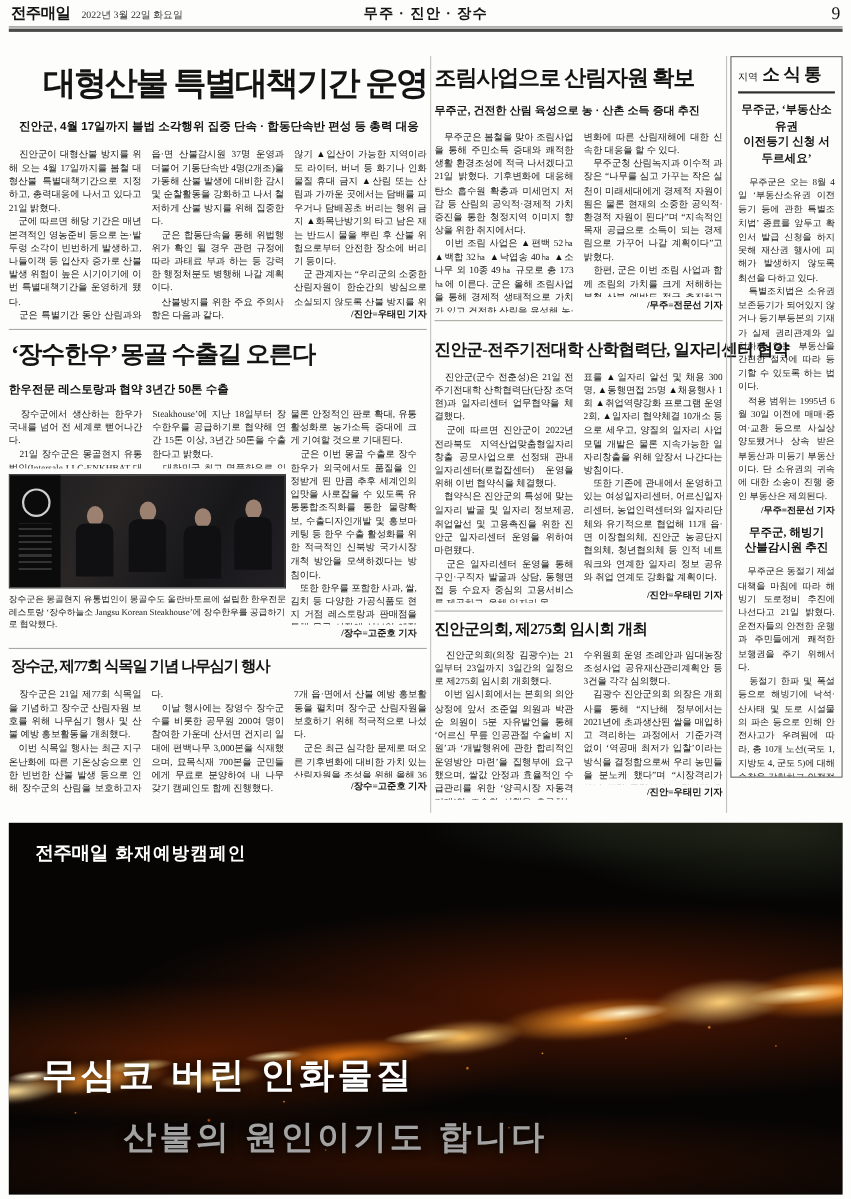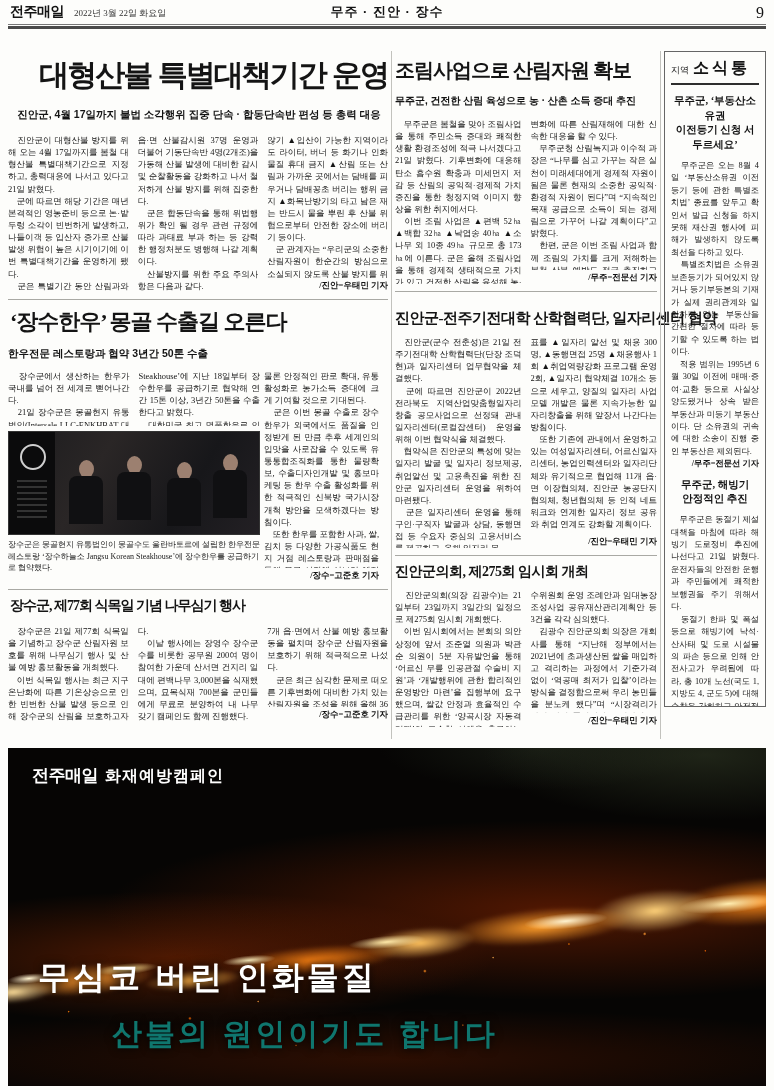--- a/index.html
+++ b/index.html
@@ -117,21 +117,21 @@
       radial-gradient(2px 2px at 74% 58%, #ff7b00, transparent 60%),
       radial-gradient(3px 3px at 84% 55%, #ff9a30, transparent 60%),
       radial-gradient(2px 2px at 92% 60%, #ff6a00, transparent 60%),
       radial-gradient(2px 2px at 38% 88%, #c85a10, transparent 60%),
       radial-gradient(2px 2px at 60% 82%, #d96a15, transparent 60%);
   }
   .camp-label { position:absolute; left:24px; top:16px; display:flex; gap:7px; align-items:baseline; color:#fff; font-family:"Liberation Sans", sans-serif; }
   .camp-brand { font-weight:900; font-size:17px; letter-spacing:-0.5px; }
   .camp-name { font-weight:600; font-size:16px; letter-spacing:1px; }
   .camp-line1 { position:absolute; left:30px; top:208px; color:#fff; font-family:"Liberation Sans", sans-serif; font-weight:800; font-size:32px; letter-spacing:3px; text-shadow:0 0 8px rgba(0,0,0,.9); }
-  .camp-line2 { position:absolute; left:104px; top:266px; color:#0f766e; font-family:"Liberation Sans", sans-serif; font-weight:800; font-size:30px; letter-spacing:3px; text-shadow:0 0 8px rgba(0,0,0,.9); }
+  .camp-line2 { position:absolute; left:104px; top:266px; color:#a3a3a3; font-family:"Liberation Sans", sans-serif; font-weight:800; font-size:30px; letter-spacing:3px; text-shadow:0 0 8px rgba(0,0,0,.9); }
 </style>
 </head>
 <body>
 
 <div class="page">
 
   <div class="masthead">
     <div class="mast-left">
       <span class="paper-name">전주매일</span>
       <span class="mast-date">2022년 3월 22일 화요일</span>
@@ -290,21 +290,21 @@
           <div class="sb-body first">　무주군은 오는 8월 4일 ‘부동산소유권 이전등기 등에 관한 특별조치법’ 종료를 앞두고 확인서 발급 신청을 하지 못해 재산권 행사에 피해가 발생하지 않도록 최선을 다하고 있다.
 　특별조치법은 소유권 보존등기가 되어있지 않거나 등기부등본의 기재가 실제 권리관계와 일치하지 않는 부동산을 간편한 절차에 따라 등기할 수 있도록 하는 법이다.
 　적용 범위는 1995년 6월 30일 이전에 매매·증여·교환 등으로 사실상 양도됐거나 상속 받은 부동산과 미등기 부동산이다. 단 소유권의 귀속에 대한 소송이 진행 중인 부동산은 제외된다.
 　특별법에 따라 등기하고자 하는 군민은 읍·면장이 위촉한 5명 이상 보증인(법무사 1명 포함)의 보증서를 첨부해 군청 민원봉사과 지적팀에 확인서 발급을 신청하면 된다.
 　2개월 공고기간 동안 이의신청이 없을 경우 신청인은 확인서를 발급 받아 관할 무주등기소에 등기 신청하면 된다.</div>
           <div class="sb-byline">/무주=전문선 기자</div>
         </div>
 
         <div>
           <div class="sb-item-title">무주군, 해빙기
-안정적인 추진</div>
+산불감시원 추진</div>
           <div class="sb-body second">　무주군은 동절기 제설대책을 마침에 따라 해빙기 도로정비 추진에 나선다고 21일 밝혔다. 운전자들의 안전한 운행과 주민들에게 쾌적한 보행권을 주기 위해서다.
 　동절기 한파 및 폭설 등으로 해빙기에 낙석·산사태 및 도로 시설물의 파손 등으로 인해 안전사고가 우려됨에 따라, 총 10개 노선(국도 1, 지방도 4, 군도 5)에 대해 순찰을 강화하고 안전점검과 정비를 실시하기로 했다.
 　군은 도로 안전을 위협하는 낙석, 포트홀, 구조물 파손에 대해 보유 장비·인력 투입해 신속하게 정비하여 원활하고 쾌적한 교통소통 환경을 조성할 방침이다.
 　또한 상습결빙 구간에 대해 순찰을 강화하고 동절기 동안 도로에 쌓여있던 잔해물(염화칼슘, 모래 등)을 노면청소 할 계획이다.</div>
 
         </div>
       </aside>
     </div>
   </div>
 

